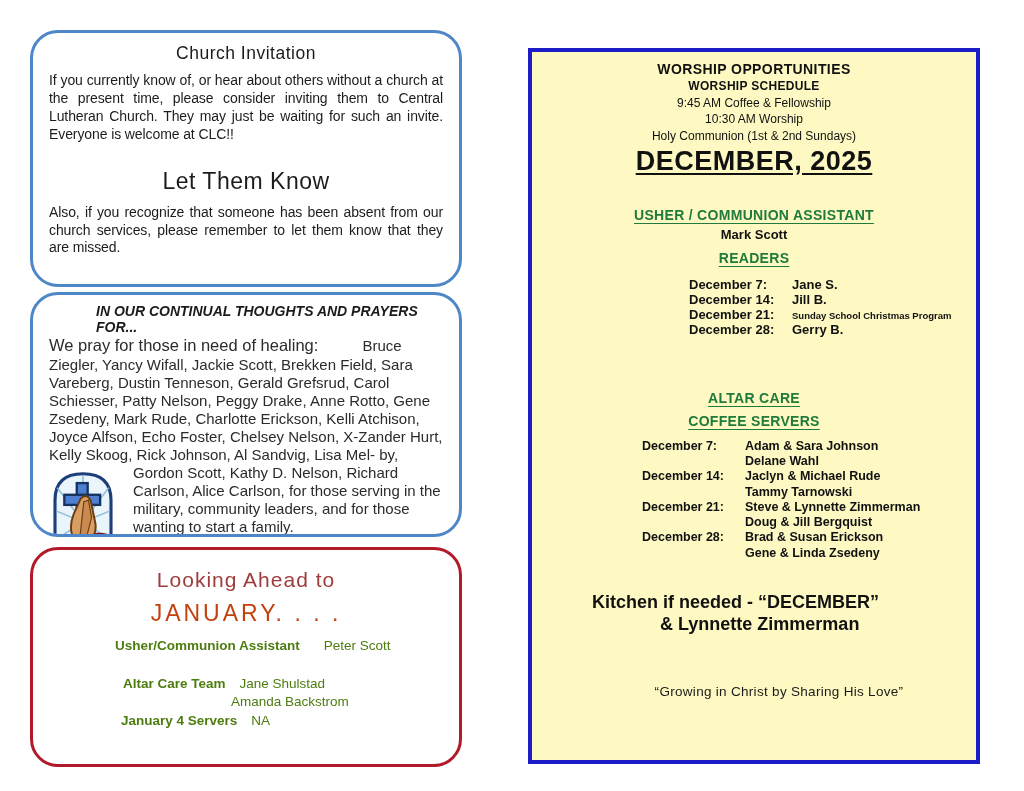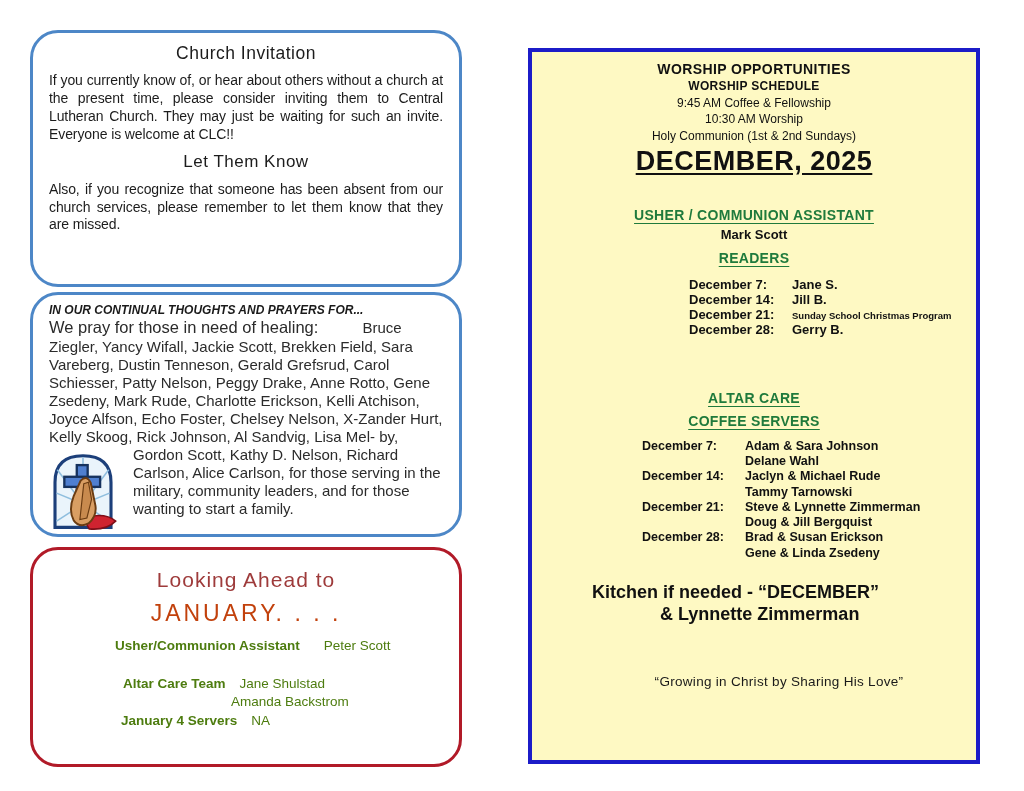--- a/index.html
+++ b/index.html
@@ -34,37 +34,38 @@
   }
   .inv-body {
     font-size: 14px;
     line-height: 1.28;
     text-align: justify;
     color: #1c1c1c;
     letter-spacing: -0.1px;
   }
   .inv-sub {
     text-align: center;
-    font-size: 17px;
+    font-size: 23px;
     color: #1c1c1c;
-    margin: 8px 0 9px 0;
+    margin: 24px 0 9px 0;
     letter-spacing: 0.5px;
   }
   
   .prayers {
     top: 292px; height: 245px;
     border: 3px solid #4d87c7;
     padding: 8px 14px 4px 16px;
   }
   .prayer-heading {
-    font-size: 12px;
+    font-size: 14px;
     font-weight: bold;
     font-style: italic;
     color: #1a1a1a;
     margin-bottom: 1px;
+    margin-left: 47px;
   }
   .prayer-flow {
     font-size: 15px;
     line-height: 1.2;
     color: #2b2b2b;
   }
   .prayer-lead { font-size: 16.5px; color: #2b2b2b; }
   .lead-gap { display: inline-block; width: 44px; }
   .prayer-img {
     float: left;
@@ -149,21 +150,21 @@
   .coffee-list { margin-top: 10px; }
   .coffee-row {
     display: flex;
     padding-left: 100px;
     font-size: 12.5px;
     font-weight: bold;
     line-height: 1.22;
     color: #111;
   }
   .coffee-date { width: 103px; flex: 0 0 103px; }
-  .kitchen { margin-top: 20px; font-size: 18px; font-weight: bold; line-height: 1.26; color: #111; }
+  .kitchen { margin-top: 30px; font-size: 18px; font-weight: bold; line-height: 1.26; color: #111; }
   .k1 { padding-left: 50px; }
   .k2 { padding-left: 112px; }
   .k3 { padding-left: 118px; }
   .motto { margin-top: 48px; text-align: center; padding-left: 50px; font-size: 13.5px; color: #1a1a1a; letter-spacing: 0.3px; }
 </style>
 </head>
 <body>
 
 <div class="rbox invitation">
   <div class="inv-title">Church Invitation</div>

